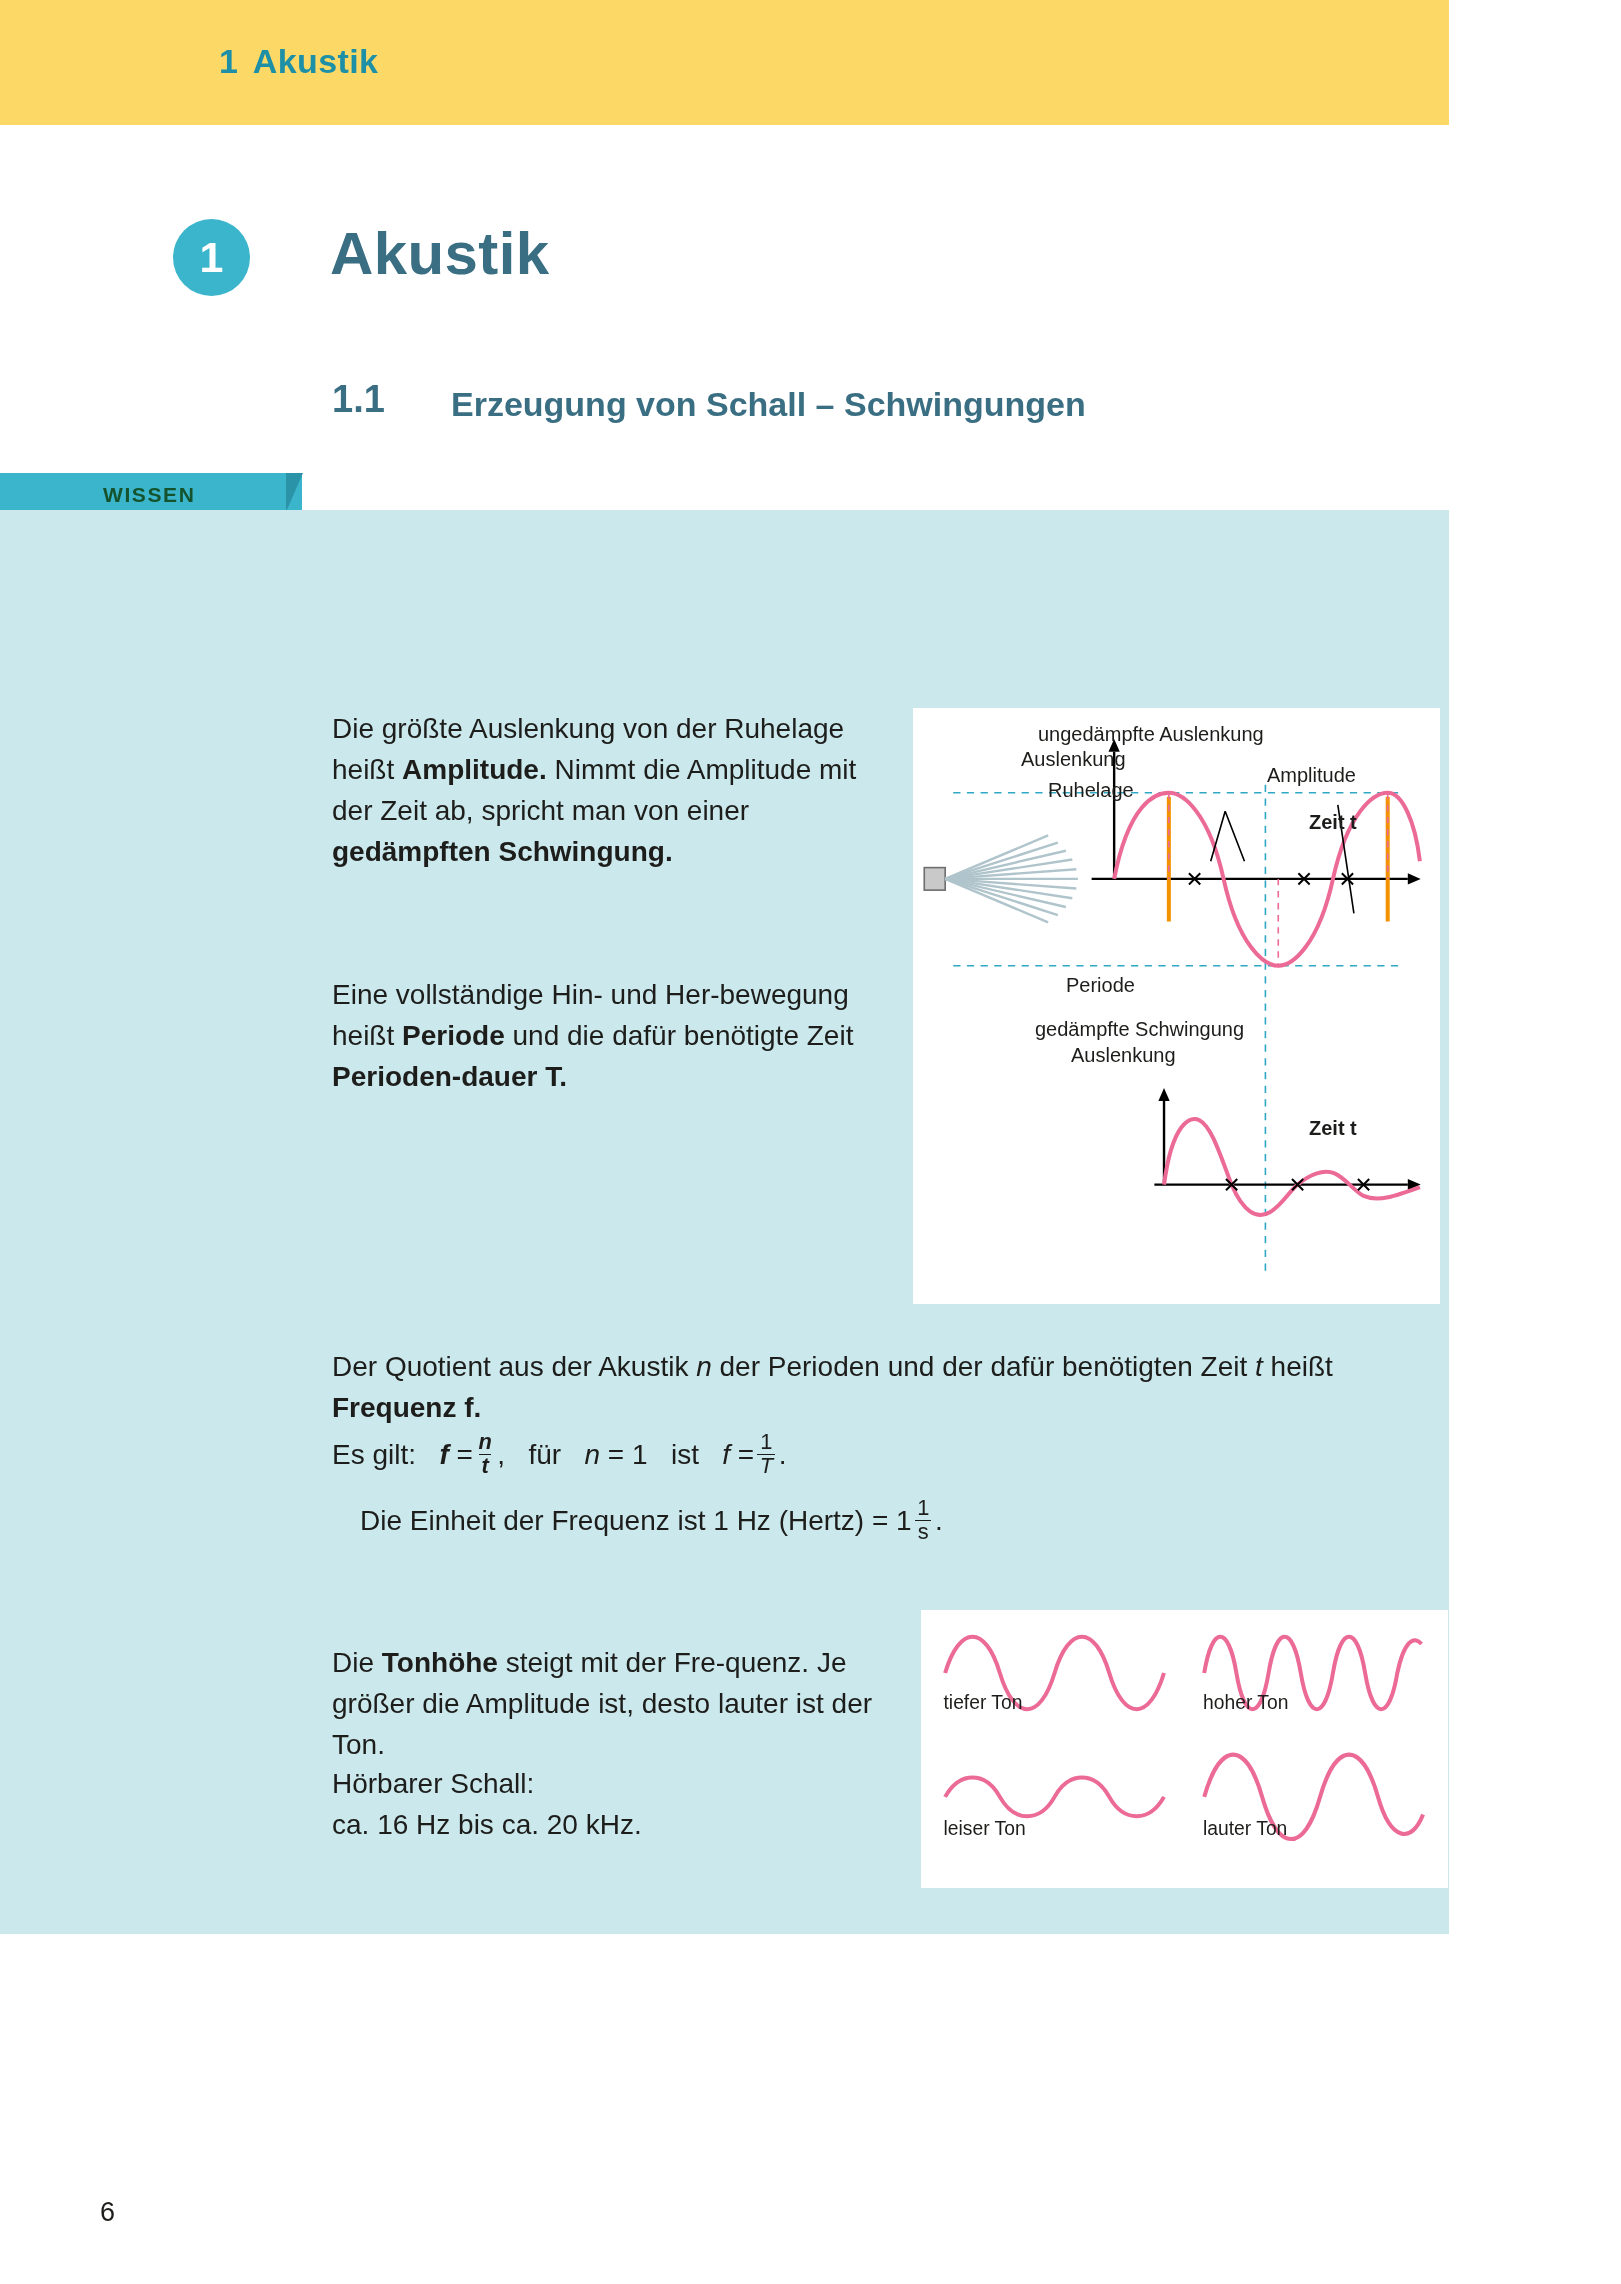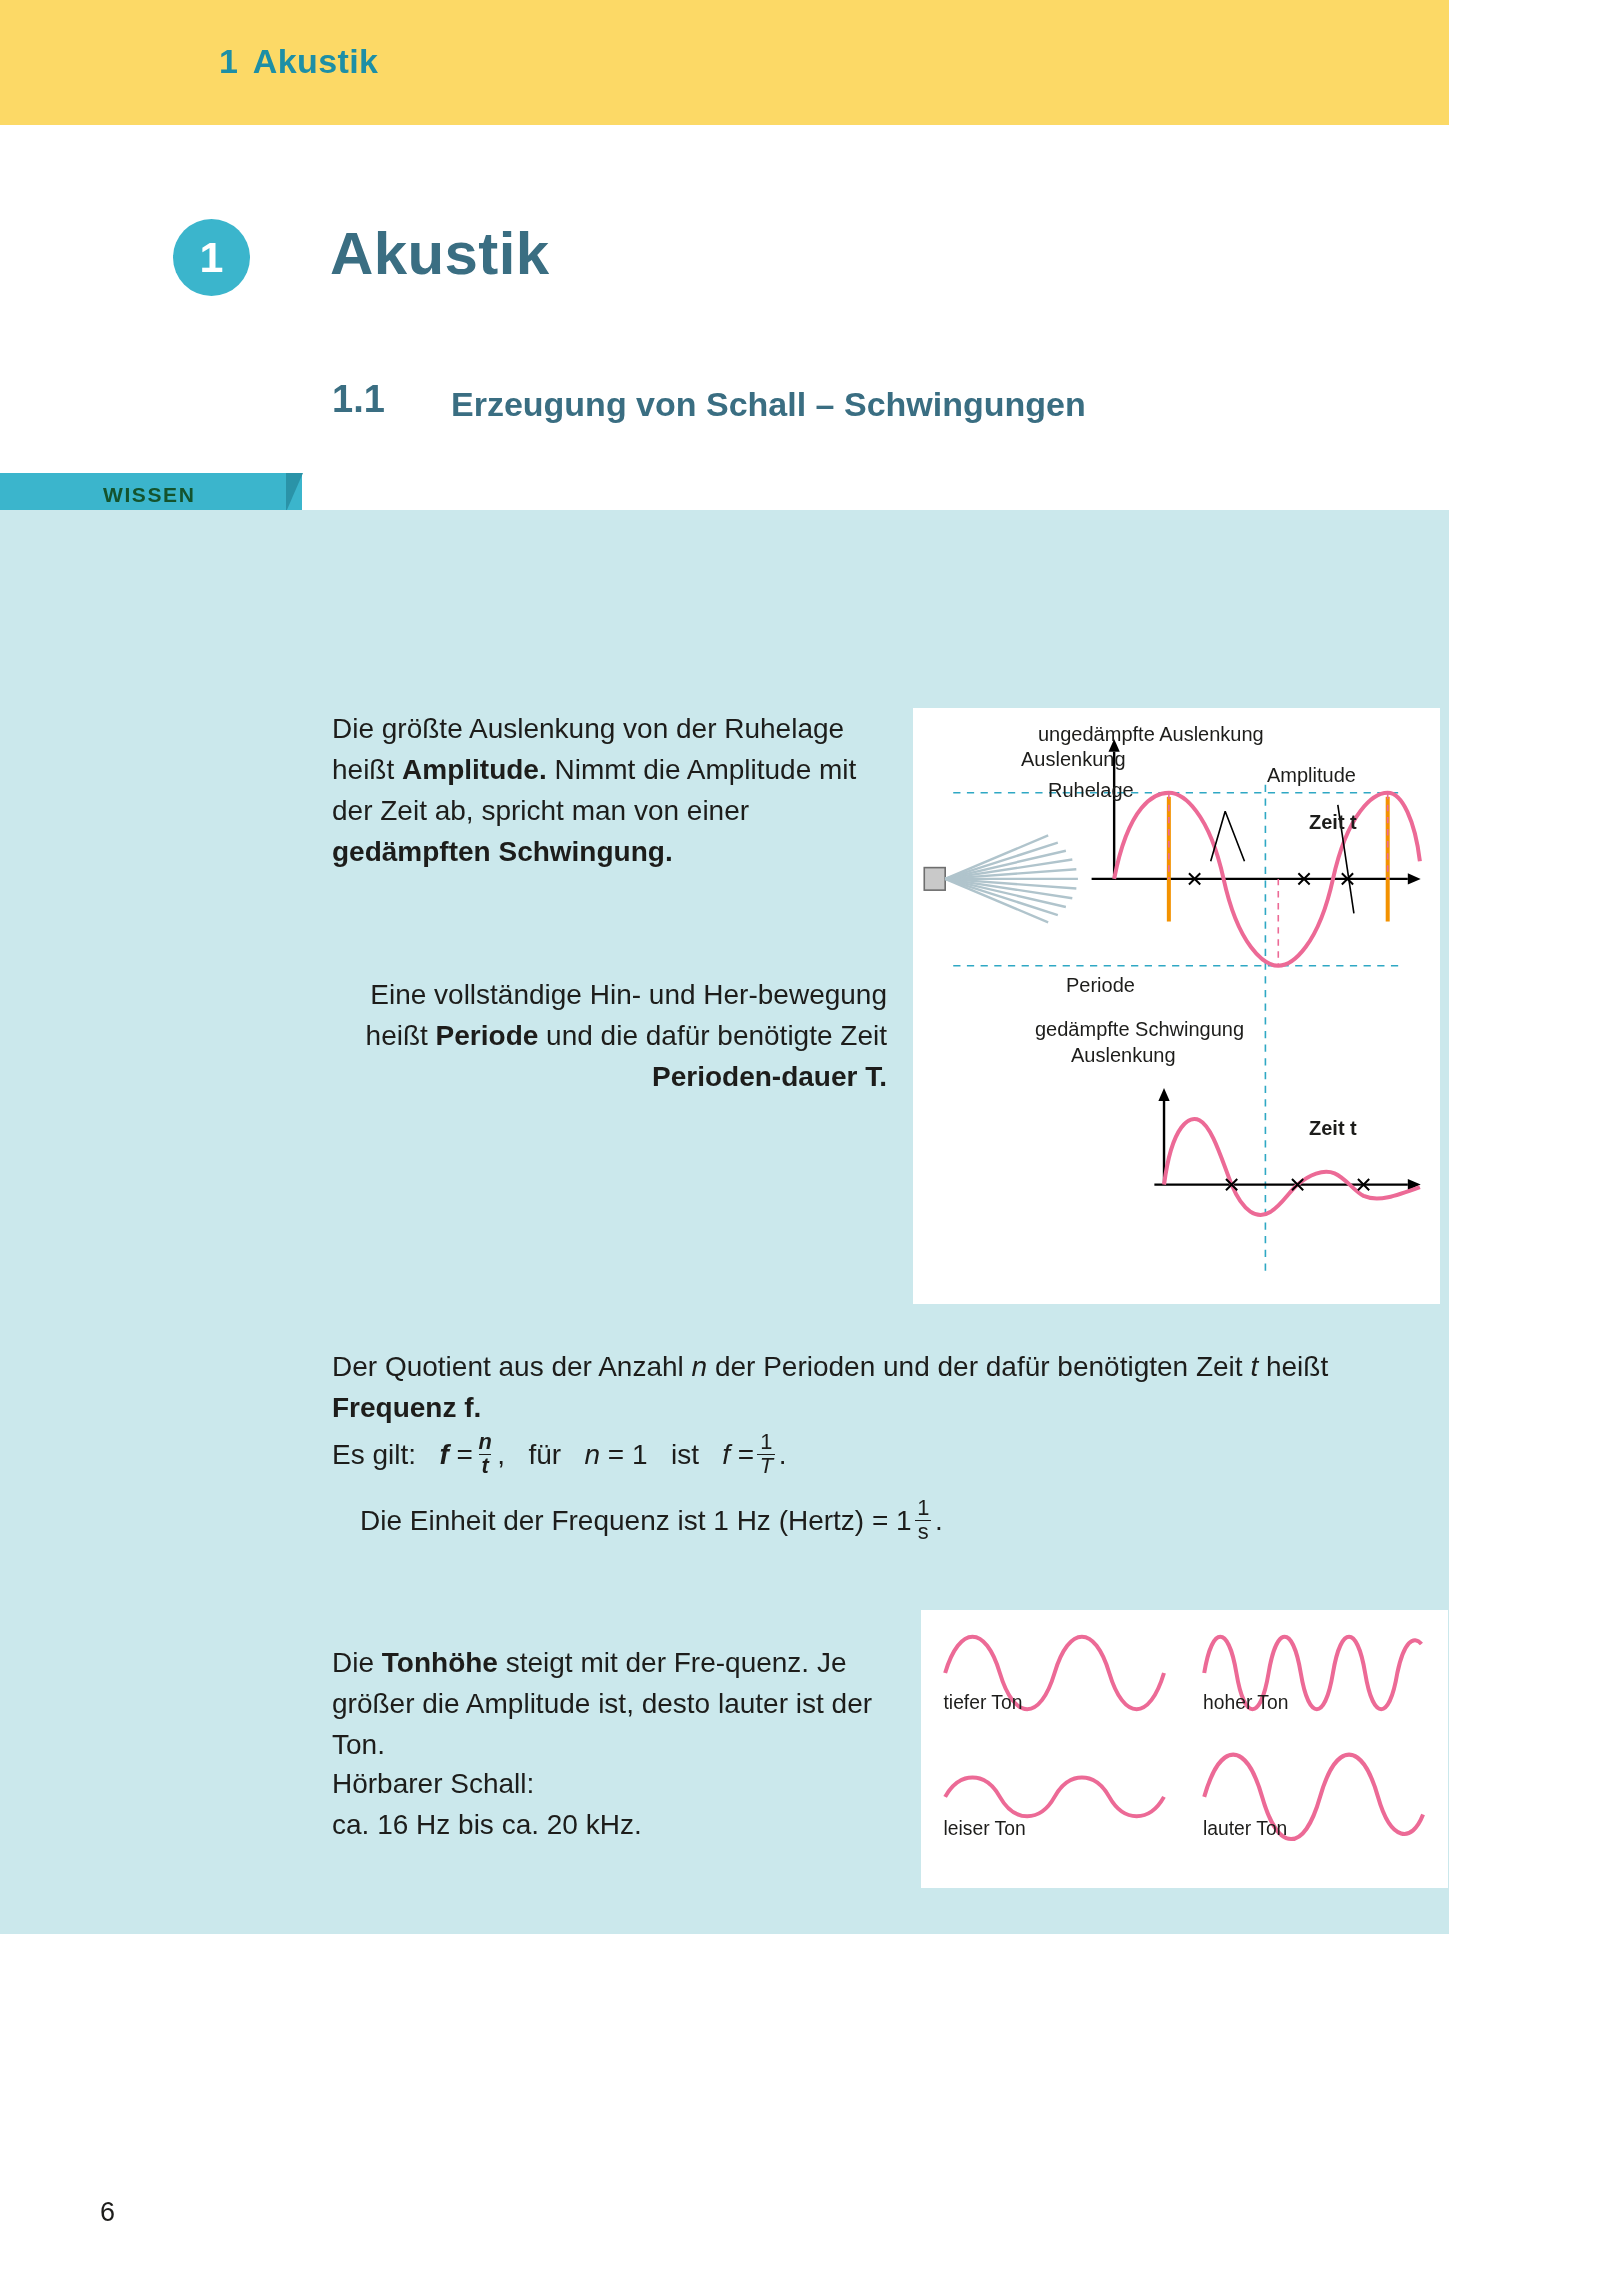--- a/index.html
+++ b/index.html
@@ -122,21 +122,21 @@
   .body-text {
     position: absolute;
     font-size: 28px;
     line-height: 1.47;
     color: #1d1d1b;
   }
   .body-text b { font-weight: bold; }
   .body-text i { font-style: italic; }
   #para-intro { left: 332px; top: 533px; width: 1127px; }
   #para-amplitude { left: 332px; top: 708px; width: 555px; }
-  #para-periode { left: 332px; top: 974px; width: 555px; text-align: right; }
+  #para-periode { left: 332px; top: 974px; width: 555px; }
   #para-frequenz { left: 332px; top: 1346px; width: 1127px; }
   #para-esgilt { left: 332px; top: 1433px; width: 724px; }
   #para-einheit { left: 332px; top: 1499px; width: 805px; margin-left: 28px; }
   #para-tonhoehe { left: 332px; top: 1642px; width: 547px; }
   #para-hoerbar { left: 332px; top: 1763px; width: 547px; }
 
   
   .frac {
     display: inline-flex;
     flex-direction: column;
@@ -202,21 +202,21 @@
 
   <div class="body-text" id="para-amplitude">
     <span>Die größte Auslenkung von der Ruhelage heißt </span><b>Amplitude.</b><span> Nimmt die Amplitude mit der Zeit ab, spricht man von einer </span><b>gedämpften Schwingung.</b>
   </div>
 
   <div class="body-text" id="para-periode">
     <span>Eine vollständige Hin- und Her-bewegung heißt </span><b>Periode</b><span> und die dafür benötigte Zeit </span><b>Perioden-dauer T.</b>
   </div>
 
   <div class="body-text" id="para-frequenz">
-    <span>Der Quotient aus der Anzahl </span><i>n</i><span> der Perioden und der dafür benötigten Zeit </span><i>t</i><span> heißt </span><b>Frequenz f.</b>
+    <span>Der Quotient aus der Akustik </span><i>n</i><span> der Perioden und der dafür benötigten Zeit </span><i>t</i><span> heißt </span><b>Frequenz f.</b>
   </div>
 
   <div class="body-text" id="para-esgilt">
     <span>Es gilt:</span>&nbsp;&nbsp;
     <b><i>f</i></b>
     <span>=</span><span class="frac">
         <span class="num"><b><i>n</i></b></span>
         <span class="den"><b><i>t</i></b></span>
       </span><span>,</span>&nbsp;&nbsp;
     <span>für</span>&nbsp;&nbsp;

